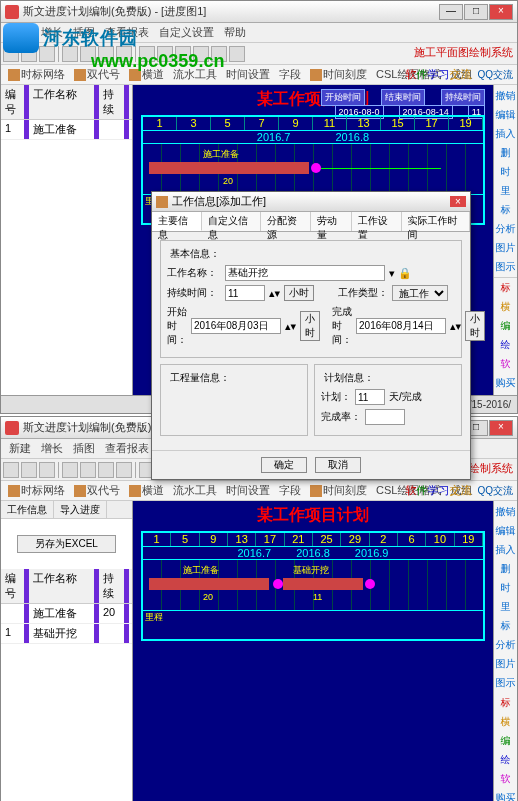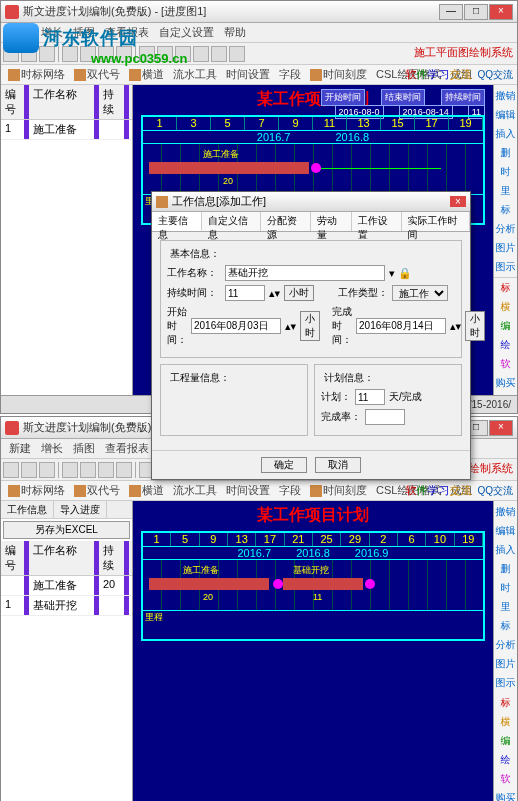--- a/index.html
+++ b/index.html
@@ -19,21 +19,21 @@
 .toolbar2{height:20px;display:flex;gap:3px;padding:2px 4px;background:#f4f4f4;border-bottom:1px solid #ccc;align-items:center}
 .tb2-item{padding:0 3px;font-size:10px;color:#444;display:flex;align-items:center;gap:1px}
 .tb2-icon{width:12px;height:12px;background:#c84;display:inline-block}
 .rightbanner{position:absolute;right:4px;top:2px;display:flex;gap:6px;align-items:center}
 .rb-red{color:#c00;font-size:11px}
 .rb-mix span:nth-child(1){color:#c00}.rb-mix span:nth-child(2){color:#080}.rb-mix span:nth-child(3){color:#00c}.rb-mix span:nth-child(4){color:#c80}
 .qq{color:#05a;font-size:10px}
 .logo-overlay{position:absolute;left:2px;top:22px;z-index:10;display:flex;align-items:center}
 .logo-img{width:36px;height:30px;background:linear-gradient(#4af,#07c);border-radius:6px;margin-right:4px}
 .logo-txt{font-size:18px;color:#07a;font-weight:bold;letter-spacing:1px}
-.logo-url{position:absolute;left:90px;top:50px;color:#0a0;font-size:13px;font-weight:bold;z-index:10}
+.logo-url{position:absolute;left:90px;top:50px;color:#0a0;font-size:18px;font-weight:bold;z-index:10}
 .main{display:flex;height:310px;position:relative}
 .leftpane{width:132px;background:#fff;border-right:1px solid #999;display:flex;flex-direction:column}
 .lp-head{height:18px;background:#eee;border-bottom:1px solid #ccc;display:flex;font-size:10px}
 .lp-head span{padding:2px 6px;border-right:1px solid #ccc}
 .lp-table{flex:1;font-size:10px}
 .lp-th{display:flex;background:#f0f0f0;border-bottom:1px solid #ccc}
 .lp-th span,.lp-tr span{padding:2px 4px;border-right:5px solid #6d28d9}
 .lp-th span:first-child,.lp-tr span:first-child{width:28px}
 .lp-th span:nth-child(2),.lp-tr span:nth-child(2){width:70px}
 .lp-th span:nth-child(3),.lp-tr span:nth-child(3){width:30px}
@@ -78,21 +78,21 @@
 .dlg-row label{width:54px;font-size:10px}
 .dlg-row input,.dlg-row select{height:16px;font-size:10px;border:1px solid #999;padding:0 2px}
 .dlg-row input[type=text]{width:80px}
 .dlg-row input.wide{width:160px}
 .dlg-row .unit{font-size:10px}
 .dlg-btns{display:flex;justify-content:center;gap:8px;padding:6px;border-top:1px solid #ccc}
 .dlg-btn{padding:0 12px;border:1px solid #888;background:#eee;font-size:10px}
 .app2 .main{height:300px}
 .app2 .lp-head{display:flex}
 .app2 .lp-head span{font-size:10px}
-.xlbtn{font-size:10px;padding:1px 4px;border:1px solid #999;background:#eee;margin:2px}
+.xlbtn{font-size:10px;padding:1px 4px;border:1px solid #999;background:#eee;margin:16px}
 </style>
 </head>
 <body>
 
 <div class="app" style="position:relative">
   <div class="titlebar">
     <div class="icon"></div>
     <span class="title">斯文进度计划编制(免费版) - [进度图1]</span>
     <div class="winbtns">
       <div class="winbtn">—</div>

